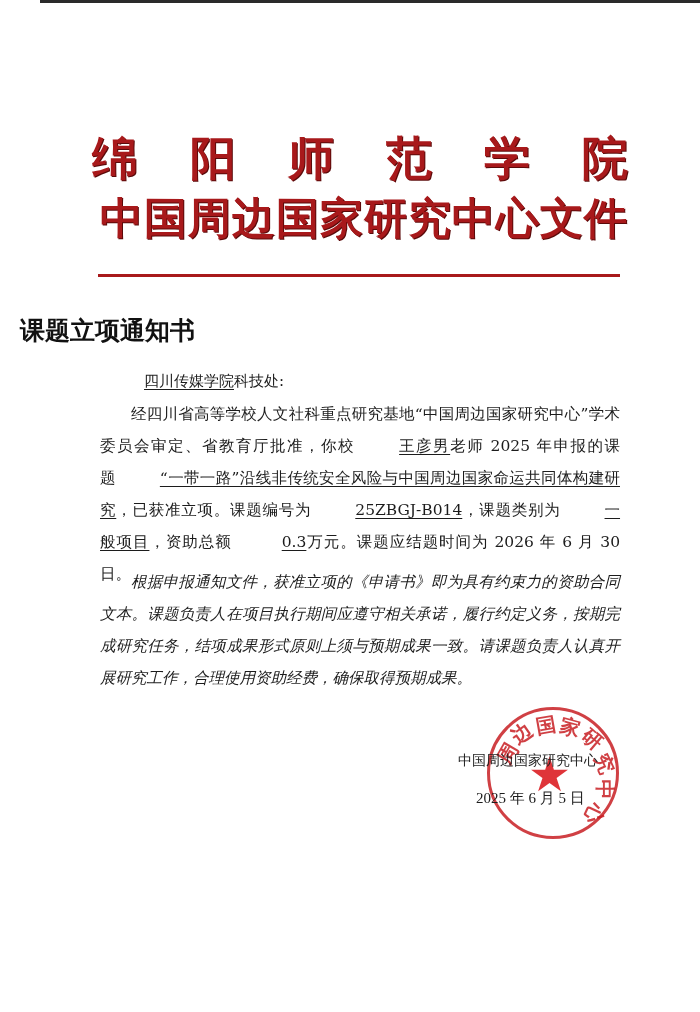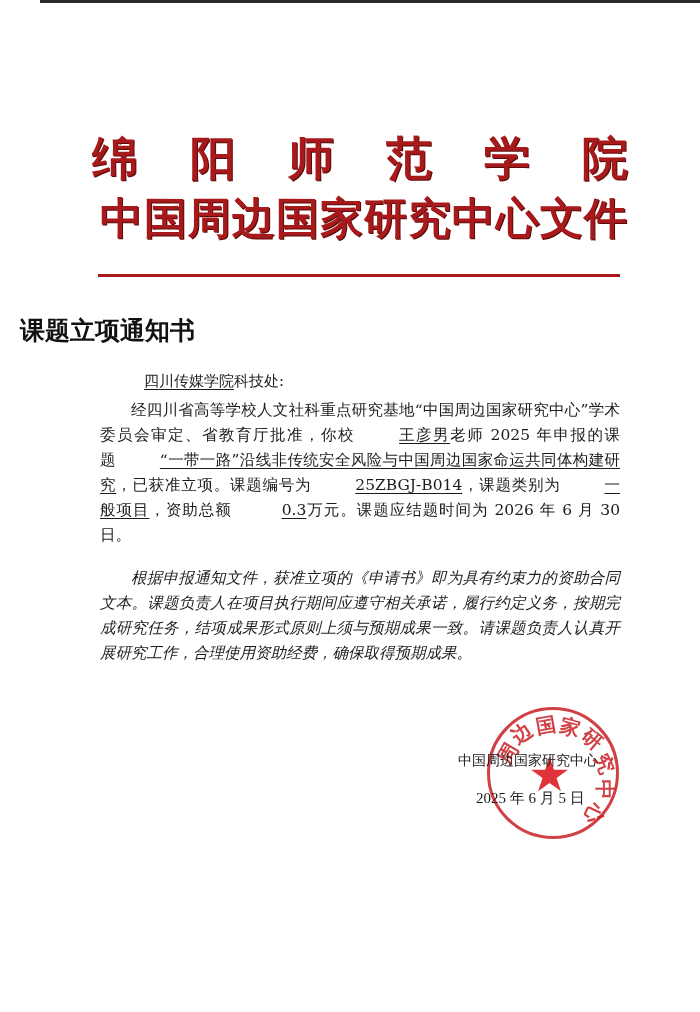--- a/index.html
+++ b/index.html
@@ -21,21 +21,21 @@
     text-align: right;
   }
   .red-rule { position: absolute; left: 98px; top: 274px; width: 522px; height: 3px; background: #a8191b; }
   .title {
     position: absolute; left: 0; width: 700px; top: 314px; text-align: left;
     font-size: 25px; font-weight: bold; color: #111; padding-left: 20px;
   }
   .addressee { position: absolute; left: 100px; top: 372px; font-size: 15px; }
   .u { text-decoration: underline; text-underline-offset: 3px; margin-left: 44px; }
   .para {
-    position: absolute; left: 100px; width: 520px; font-size: 15.5px; line-height: 25px;
+    position: absolute; left: 100px; width: 520px; font-size: 15.5px; line-height: 32px;
     text-align: justify; text-indent: 2em;
   }
   .p1 { top: 398px; }
   .p2 { top: 566px; font-style: italic; }
   .sign-org { position: absolute; left: 458px; top: 752px; font-size: 14px; }
   .sign-date { position: absolute; left: 476px; top: 789px; font-size: 15px; font-family: Liberation Serif, serif; }
   .seal {
     position: absolute; left: 487px; top: 707px; width: 132px; height: 132px;
     border: 3px solid rgba(200,30,35,0.85); border-radius: 50%; box-sizing: border-box;
   }

